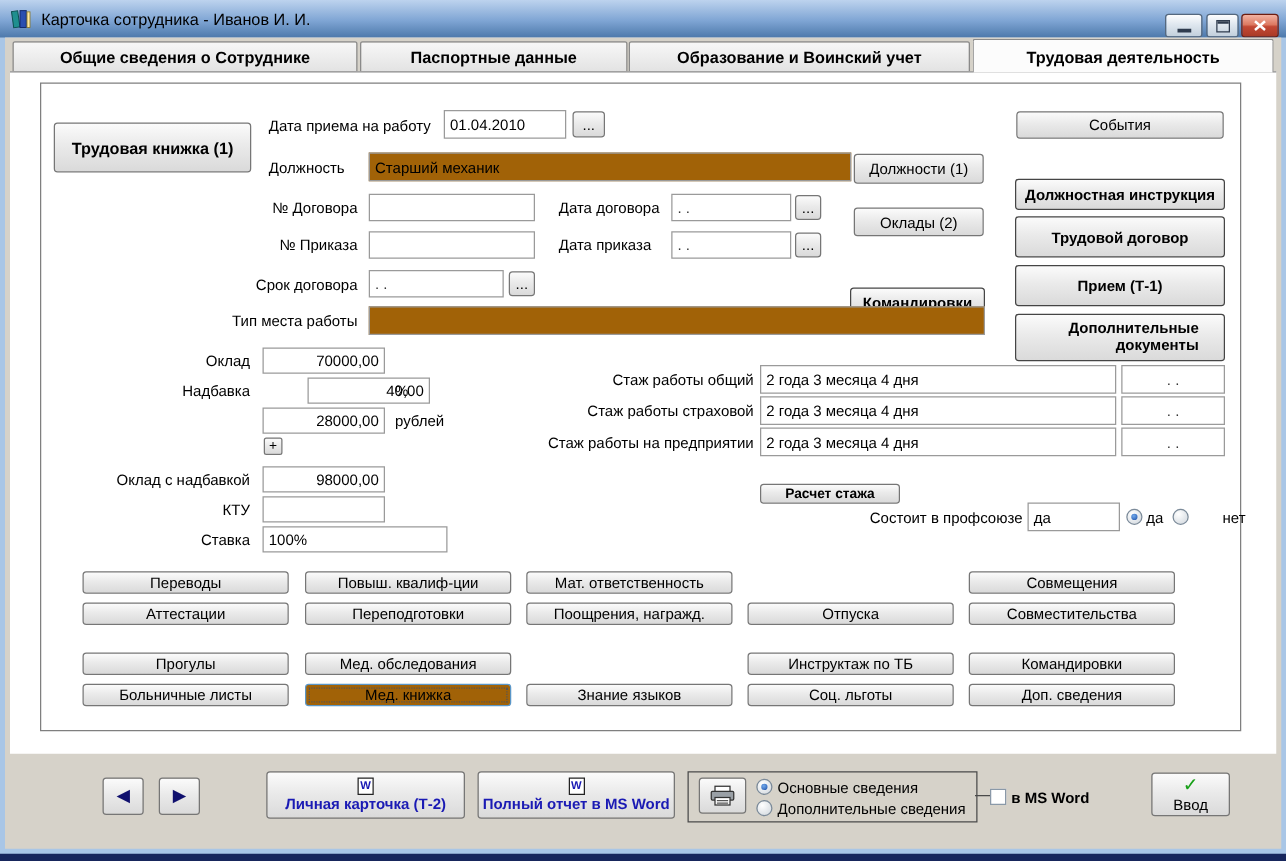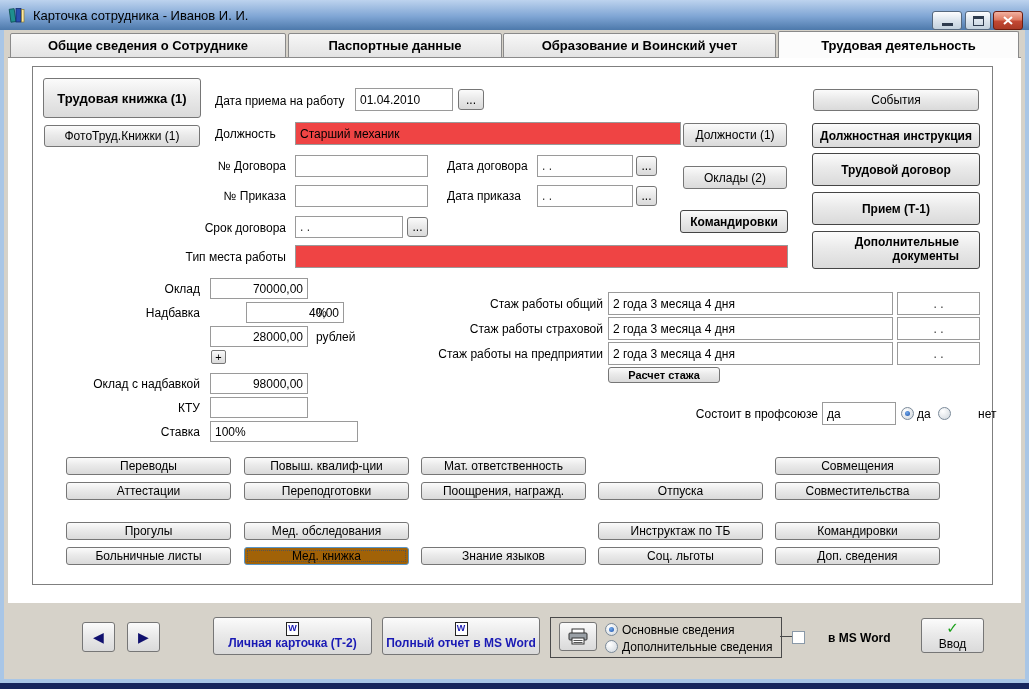--- a/index.html
+++ b/index.html
@@ -21,28 +21,28 @@
   .tab{position:absolute;top:33px;height:25px;box-sizing:border-box;display:flex;align-items:center;
        justify-content:center;font-weight:bold;font-size:13px;white-space:nowrap;
        background:linear-gradient(to bottom,#f7f7f7,#e3e3e3);border:1px solid #8a8a8a;border-radius:2px 2px 0 0;}
   .tab.active{top:31px;height:27px;background:#fcfcfc;border-bottom:none;z-index:6;}
   .tabpage{position:absolute;left:8px;top:57px;width:1013px;height:545px;background:#ffffff;
            border-top:1px solid #8a8a8a;z-index:1;}
   .groupbox{position:absolute;left:32px;top:66px;width:959px;height:517px;border:1px solid #7f7f7f;z-index:2;}
   .lbl{position:absolute;font-size:12px;white-space:nowrap;z-index:4;}
   .field{position:absolute;box-sizing:border-box;background:#fff;border:1px solid #9a9a9a;display:flex;
          align-items:center;padding:0 4px;font-size:12px;white-space:nowrap;overflow:hidden;z-index:4;}
-  .field.green{background:#ef4444;}
+  .field.green{background:#a16207;}
   .field.num{justify-content:flex-end;}
   .field.center{justify-content:center;color:#333;}
   .field.dim{color:#333;}
   .btn{position:absolute;box-sizing:border-box;display:flex;align-items:center;justify-content:center;
        text-align:center;background:linear-gradient(to bottom,#fbfbfb,#eaeaea 45%,#dadada);
        border:1px solid #767676;border-radius:3px;font-size:12px;white-space:nowrap;z-index:4;cursor:default;}
-  .btn.b{font-weight:bold;}
+  .btn.b{font-weight:bold;margin-top:20px;}
   .btn.big{font-size:13px;}
   .btn.dark{border-color:#454545;}
   .btn.wrap{white-space:normal;line-height:1.15;}
   .btn.focused{background:#a16207;border-color:#5a96c8;outline:1px dotted #555;outline-offset:-4px;}
   .btn.stack{flex-direction:column;line-height:1.2;padding:2px 0;}
   .blue-label{color:#1a1ab4;font-weight:bold;font-size:12px;}
   .arrow{font-family:"DejaVu Sans",sans-serif;color:#10106e;font-size:14px;}
   .wicon{width:13px;height:14px;background:#fff;border:1px solid #222;display:flex;align-items:center;
          justify-content:center;font-weight:bold;font-size:9px;color:#1a1ab4;box-sizing:border-box;}
   .check{color:#18a018;font-weight:bold;font-size:15px;font-family:"DejaVu Sans",sans-serif;}
@@ -84,21 +84,20 @@
 
   <div class="tab" style="left:10px;width:276px;">Общие сведения о Сотруднике</div>
   <div class="tab" style="left:288px;width:214px;">Паспортные данные</div>
   <div class="tab" style="left:503px;width:273px;">Образование и Воинский учет</div>
   <div class="tab active" style="left:778px;width:241px;">Трудовая деятельность</div>
 
   <div class="tabpage"></div>
   <div class="groupbox"></div>
 
   <div class="btn b big" style="left:43px;top:78px;width:158px;height:40px;">Трудовая книжка (1)</div>
-  <div class="btn" style="left:44px;top:125px;width:156px;height:22px;">ФотоТруд.Книжки (1)</div>
 
   <div class="lbl" style="left:215px;top:94px;">Дата приема на работу</div>
   <div class="field" style="left:355px;top:88px;width:98px;height:23px;">01.04.2010</div>
   <div class="btn" style="left:458px;top:89px;width:26px;height:21px;">...</div>
 
   <div class="lbl" style="left:215px;top:127px;">Должность</div>
   <div class="field green" style="left:295px;top:122px;width:386px;height:23px;">Старший механик</div>
   <div class="btn" style="left:683px;top:123px;width:104px;height:24px;">Должности (1)</div>
 
   <div class="lbl" style="right:743px;top:159px;">№ Договора</div>
@@ -209,21 +208,21 @@
       <line x1="6.5" y1="14.5" x2="15.5" y2="14.5" stroke="#555" stroke-width="1"></line>
     </svg>
   </div>
   <div class="radio on" style="left:605px;top:623px;"></div>
   <div class="lbl" style="left:622px;top:623px;">Основные сведения</div>
   <div class="radio" style="left:605px;top:640px;"></div>
   <div class="lbl" style="left:622px;top:640px;">Дополнительные сведения</div>
 
   <div class="connector" style="left:780px;top:636px;width:12px;"></div>
   <div class="checkbox" style="left:792px;top:631px;"></div>
-  <div class="lbl" style="left:809px;top:631px;font-weight:bold;margin-left:19px;">в MS Word</div>
+  <div class="lbl" style="left:809px;top:631px;font-weight:bold;">в MS Word</div>
 
   <div class="btn stack" style="left:921px;top:618px;width:63px;height:35px;">
     <span class="check">✓</span>
     <span>Ввод</span>
   </div>
 
   <div class="navy-strip"></div>
 </div>
 
 </body></html>

